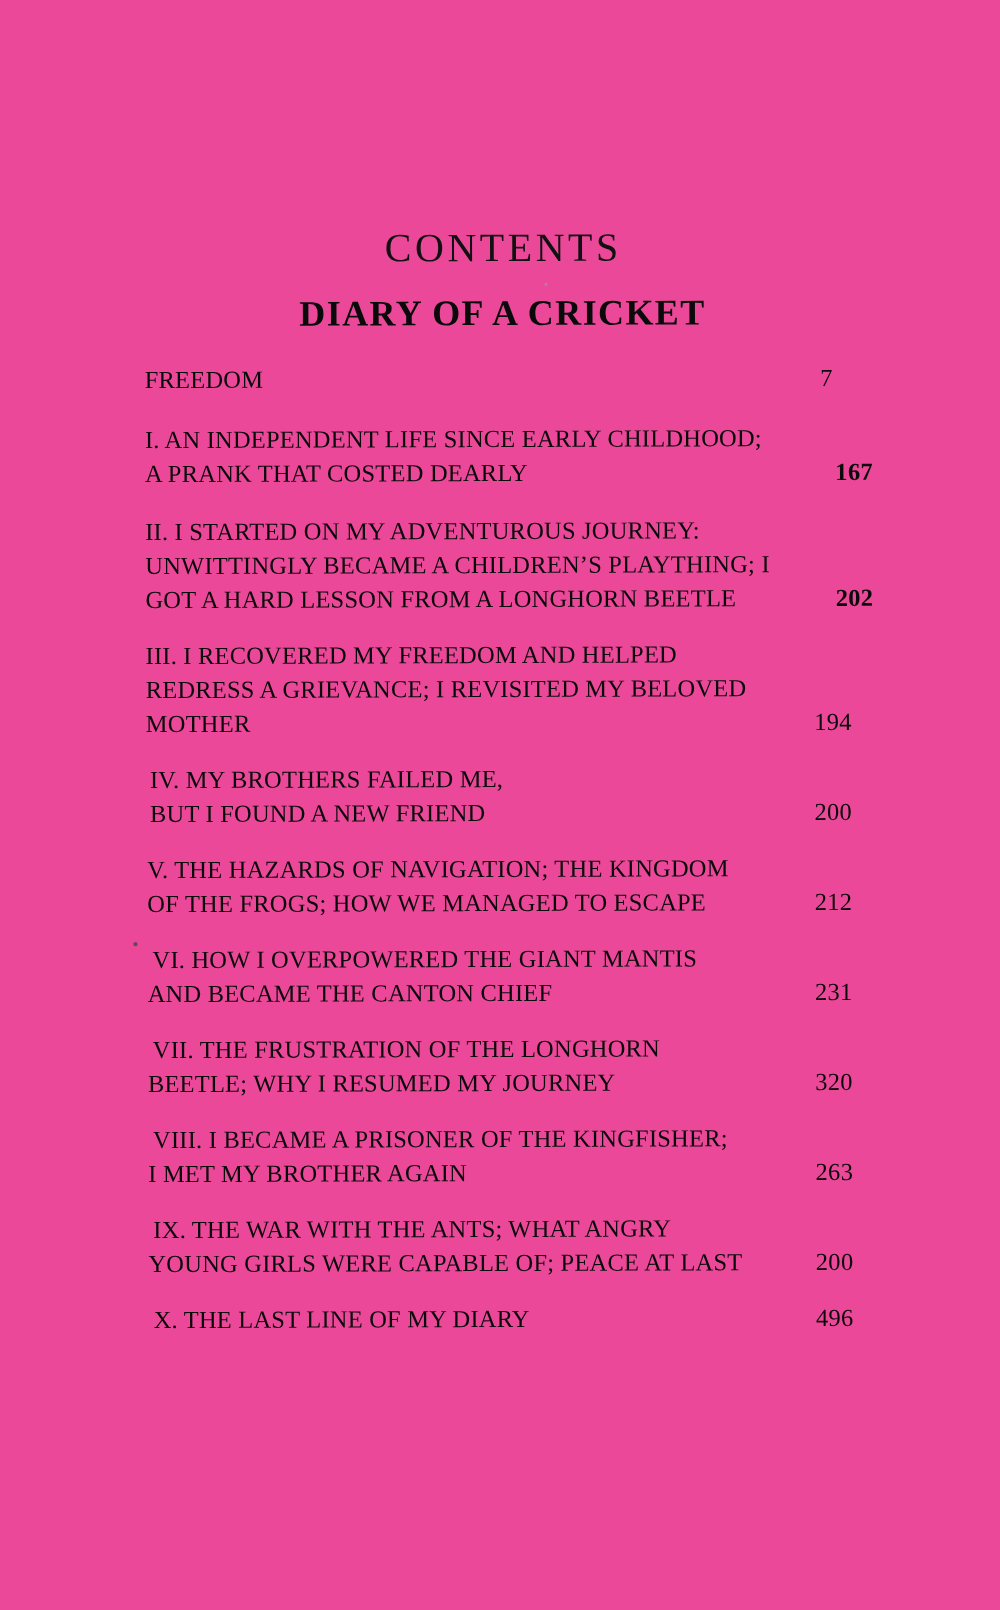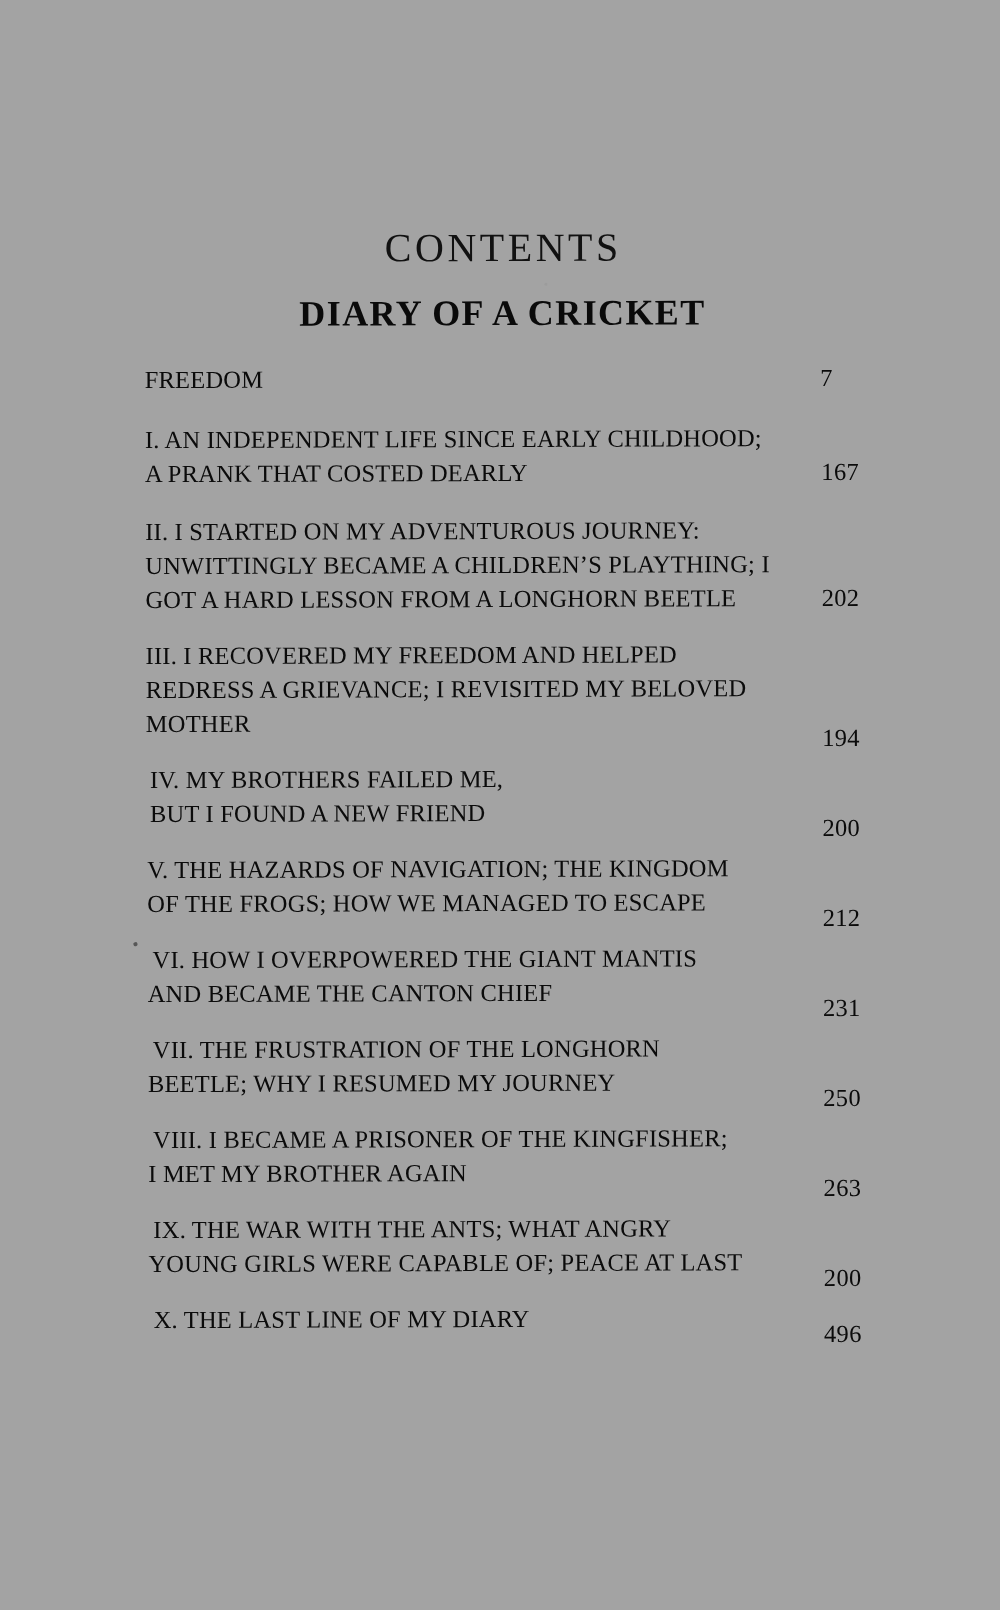--- a/index.html
+++ b/index.html
@@ -13,21 +13,21 @@
     position: relative;
     overflow: hidden;
     font-family: "Liberation Serif", "DejaVu Serif", serif;
     color: #0a0a0a;
     -webkit-font-smoothing: antialiased;
   }
 
   .page {
     position: absolute;
     inset: 0;
-    background: #a3a3a3;
+    background: #ec4899;
   }
 
   
   .heading-block {
     position: absolute;
     top: 226px;
     left: 0;
     width: 1000px;
     text-align: center;
   }
@@ -108,22 +108,22 @@
     color: #0b0b0b;
   }
 
   
   .ind-0 { padding-left: 146px; }
   .ind-1 { padding-left: 150px; }
   .ind-3 { padding-left: 147px; }
   .ind-4 { padding-left: 152px; }
 
   .pn-a { right: 148px; }
-  .pn-b { right: 140px; }
-  .pn-c { right: 140px; margin-top: 16px; }
+  .pn-b { right: 126px; font-weight: bold; }
+  .pn-c { right: 148px; }
 
   
   .skew {
     transform: rotate(-0.18deg);
     transform-origin: 500px 800px;
   }
 </style>
 </head>
 <body>
 
@@ -212,21 +212,21 @@
           <span class="pagenum pn-c">231</span>
         </span>
       </div>
 
       <div class="toc-entry" style="margin-bottom:22px;">
         <span class="toc-line ind-4">
           <span class="label">VII. THE FRUSTRATION OF THE LONGHORN</span>
         </span>
         <span class="toc-line ind-3">
           <span class="label">BEETLE; WHY I RESUMED MY JOURNEY</span>
-          <span class="pagenum pn-c">250</span>
+          <span class="pagenum pn-c">320</span>
         </span>
       </div>
 
       <div class="toc-entry" style="margin-bottom:22px;">
         <span class="toc-line ind-4">
           <span class="label">VIII.  I BECAME A PRISONER OF THE KINGFISHER;</span>
         </span>
         <span class="toc-line ind-3">
           <span class="label">I MET MY BROTHER AGAIN</span>
           <span class="pagenum pn-c">263</span>

